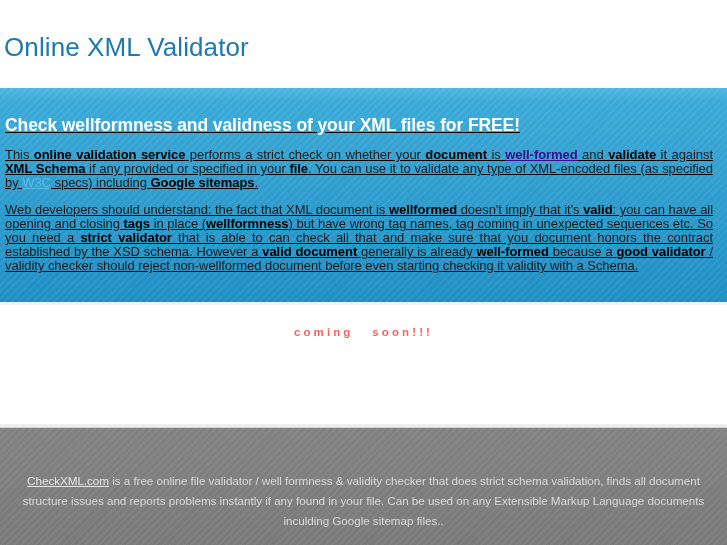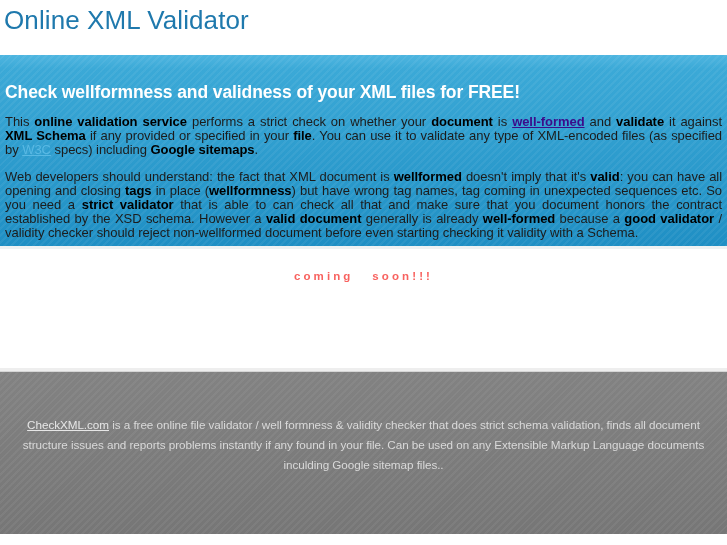--- a/index.html
+++ b/index.html
@@ -18,25 +18,26 @@
 
   .page {
     position: relative;
     width: 727px;
     height: 545px;
     background: #ffffff;
   }
 
   
   .header {
-    height: 55px;
+    height: 88px;
     background: #ffffff;
     padding: 0 8px 0 4px;
     box-sizing: border-box;
     display: flex;
+    align-items: center;
   }
   .site-title {
     font-size: 26px;
     font-weight: normal;
     color: #1f79ad;
     letter-spacing: 0.1px;
     margin: 0;
     padding-top: 6px;
     line-height: 1.1;
   }
@@ -47,24 +48,25 @@
     background-color: #38aada;
     background-image:
       repeating-linear-gradient(
         -45deg,
         rgba(255,255,255,0.055) 0px,
         rgba(255,255,255,0.055) 2px,
         rgba(255,255,255,0.0) 2px,
         rgba(255,255,255,0.0) 5px
       ),
       linear-gradient(to bottom, #4fb6e0 0px, #3ba9d7 14px, #1f8fc4 100%);
-    padding: 0 5px 16px 5px;
+    padding: 0 14px 16px 5px;
     box-sizing: border-box;
-    height: 194px;
+    height: 217px;
     border-bottom: 3px solid #eef2f3;
+    text-decoration: underline;
   }
   .hero-heading {
     margin: 0;
     padding: 27px 0 12px 0;
     font-size: 17.5px;
     font-weight: bold;
     color: #ffffff;
     letter-spacing: -0.1px;
     line-height: 1.2;
   }

